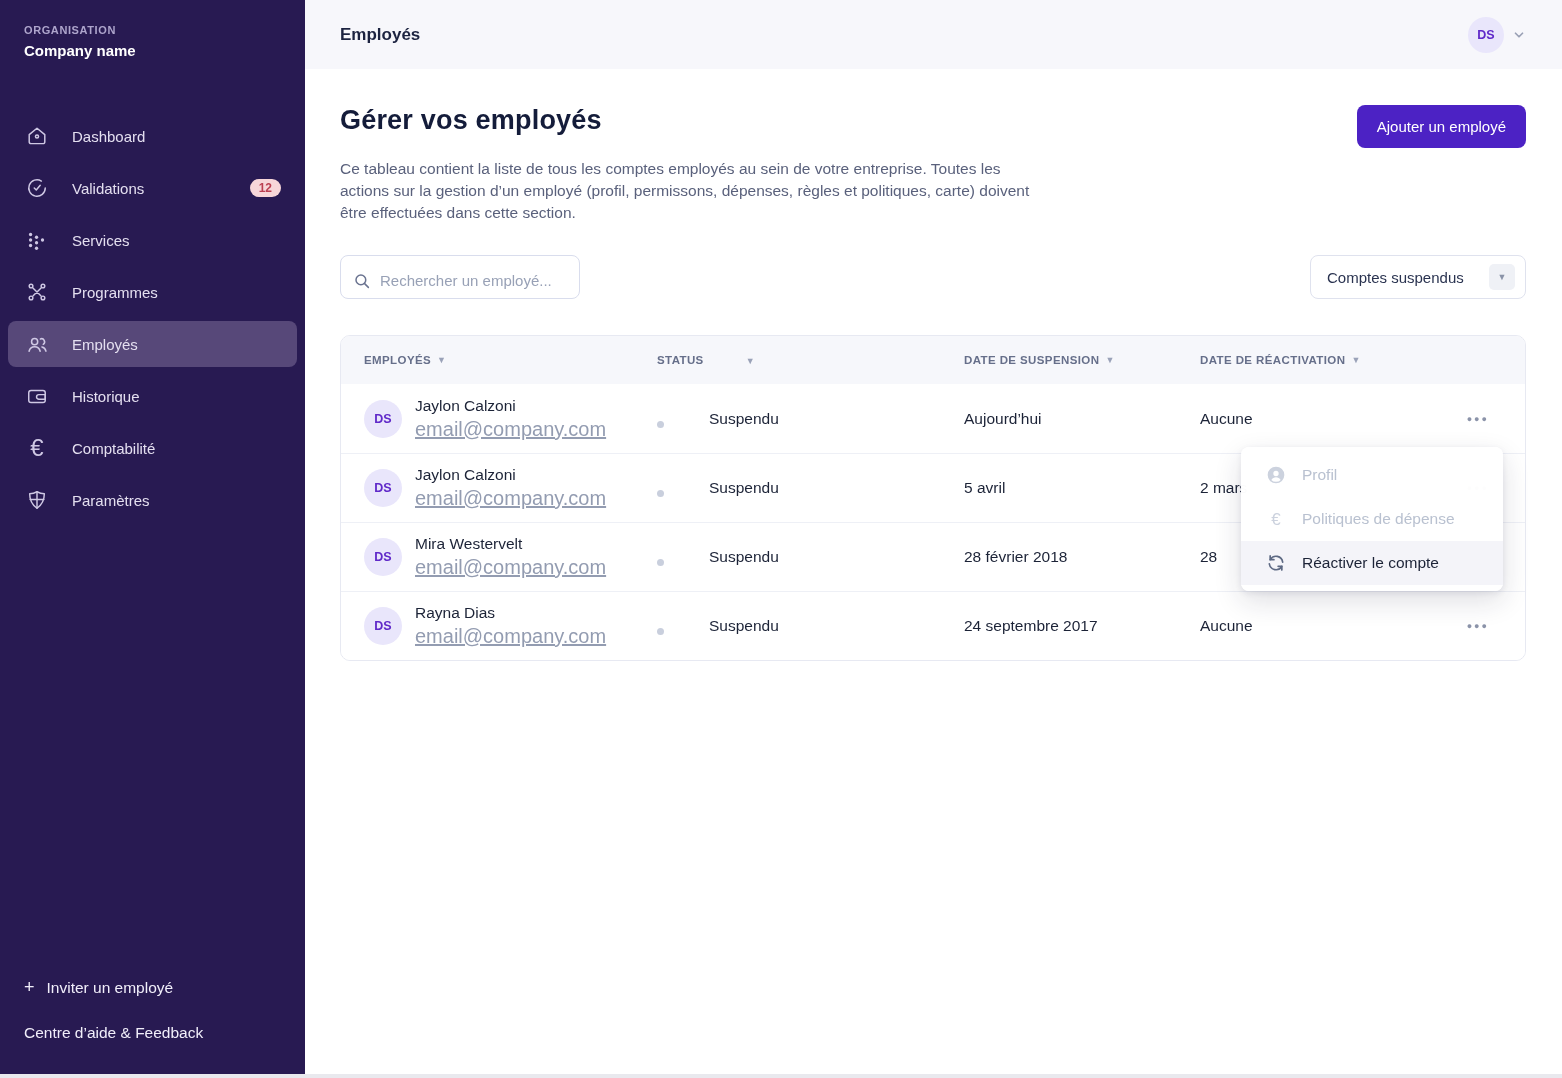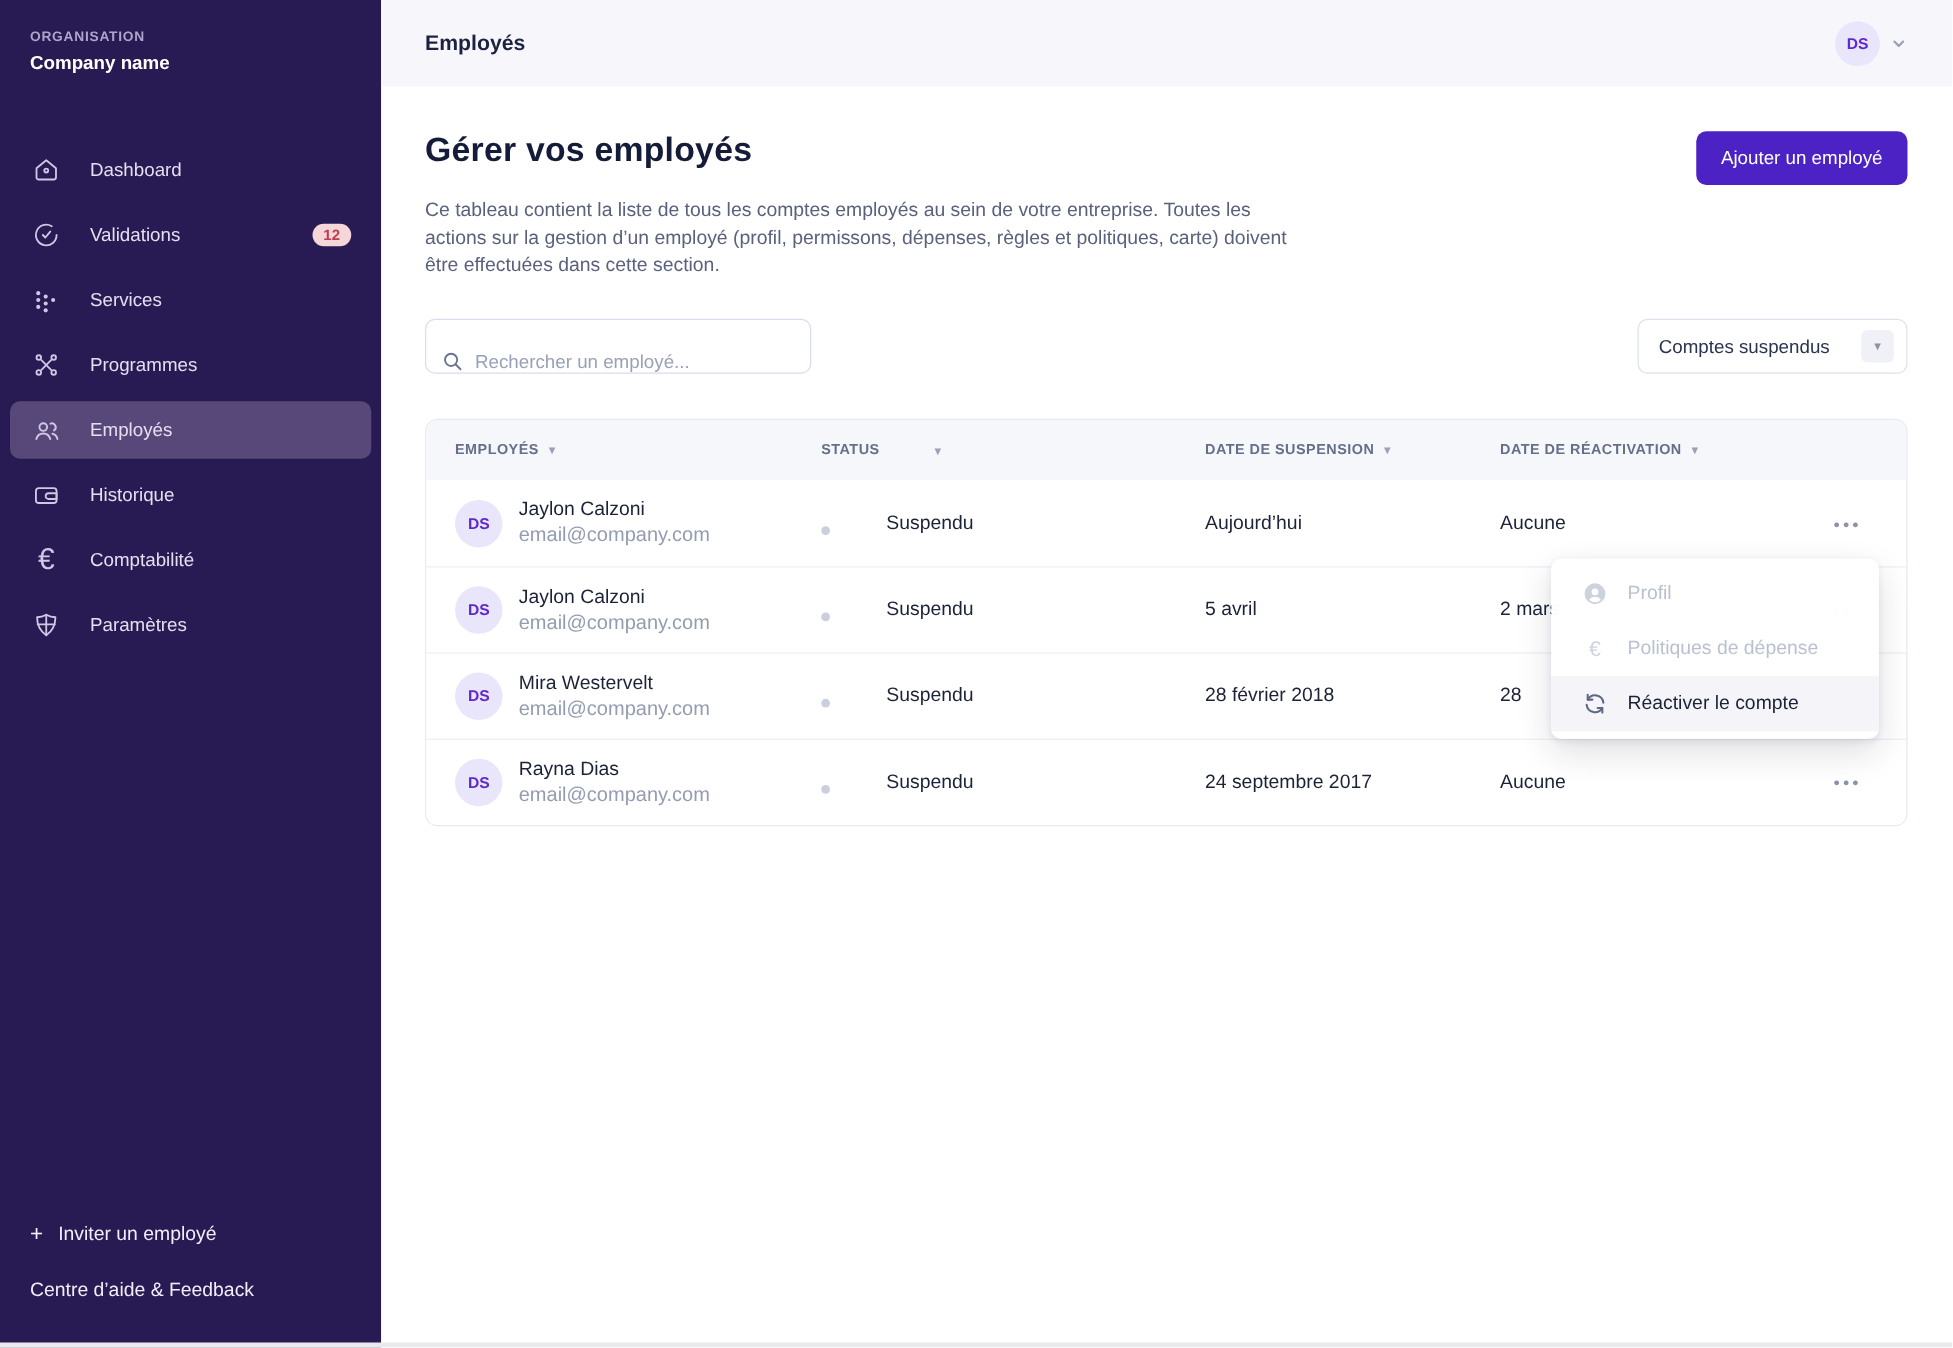--- a/index.html
+++ b/index.html
@@ -38,22 +38,22 @@
   .user-chip svg { margin-left:8px; color:#9aa1b5; }
 
   .content { flex:1; padding:36px 36px 0 35px; position:relative; }
   .page-head { display:flex; justify-content:space-between; align-items:flex-start; }
   .page-title { font-size:27px; font-weight:700; color:#141c3a; letter-spacing:.2px; }
   .page-desc { margin-top:22px; max-width:700px; font-size:15.5px; line-height:22px; color:#5a617c; }
   .btn-primary { background:#4c22c4; color:#fff; border:none; border-radius:8px; height:43px;
                  padding:0 20px; font-size:15px; font-family:inherit; cursor:pointer; }
 
   .controls { margin-top:31px; display:flex; justify-content:space-between; align-items:center; }
-  .search-box { display:flex; align-items:flex-end; width:309px; height:44px; border:1px solid #d9dded;
-                border-radius:8px; padding:0 12px; background:#fff; }
+  .search-box { display:flex; align-items:flex-start; width:240px; height:44px; border:1px solid #d9dded;
+                border-radius:8px; padding:16px 12px; background:#fff; }
   .search-box svg { color:#6a7390; flex:0 0 18px; }
   .search-box input { border:none; outline:none; margin-left:9px; width:100%; font-size:15px;
                       font-family:inherit; color:#2a3350; background:transparent; }
   .search-box input::placeholder { color:#98a1b6; }
   .filter-select { display:flex; align-items:center; justify-content:space-between; width:216px; height:44px;
                    border:1px solid #dfe2ee; border-radius:8px; background:#fff; padding:0 10px 0 16px; cursor:pointer; }
   .filter-label { font-size:15px; color:#2a3350; }
   .filter-caret-btn { width:26px; height:26px; border-radius:5px; background:#eff1f6; display:flex;
                       align-items:center; justify-content:center; color:#8a93a8; font-size:9px; }
 
@@ -64,21 +64,21 @@
         display:flex; align-items:center; cursor:pointer; }
   .th .caret { margin-left:6px; font-size:9px; color:#9aa2b8; }
   .tr { display:flex; align-items:center; height:69px; border-top:1px solid #eef0f6; background:#fff; }
   .col-emp { width:316px; padding-left:23px; display:flex; align-items:center; }
   .col-status { width:307px; display:flex; align-items:flex-end;gap:36px; }
   .col-susp { width:236px; }
   .col-react { flex:1; }
   .col-actions { width:90px; display:flex; justify-content:flex-end; padding-right:36px; }
   .emp-meta { margin-left:13px; }
   .emp-name { font-size:15.5px; color:#1c2337; }
-  .emp-email { font-size:16px; color:#939cb1; margin-top:3px; }
+  .emp-email { font-size:20px; color:#939cb1; margin-top:3px;text-decoration:underline; }
   .status-dot { width:7px; height:7px; border-radius:50%; background:#c9cfdd; margin-right:9px; }
   .cell-text { font-size:15.5px; color:#1c2337; }
   .ellipsis-btn { color:#8b93a9; font-size:9px; letter-spacing:2px; cursor:pointer; user-select:none; }
 
   
   .context-menu { position:absolute; left:1241px; top:447px; width:262px; background:rgba(255,255,255,.98);
                   border-radius:8px; box-shadow:0 10px 28px rgba(25,28,60,.14), 0 2px 6px rgba(25,28,60,.08);
                   padding:6px 0; z-index:40; }
   .menu-item { display:flex; align-items:center; height:44px; padding:0 24px; cursor:pointer; }
   .menu-item .mi-ico { width:22px; display:flex; align-items:center; justify-content:center; }

